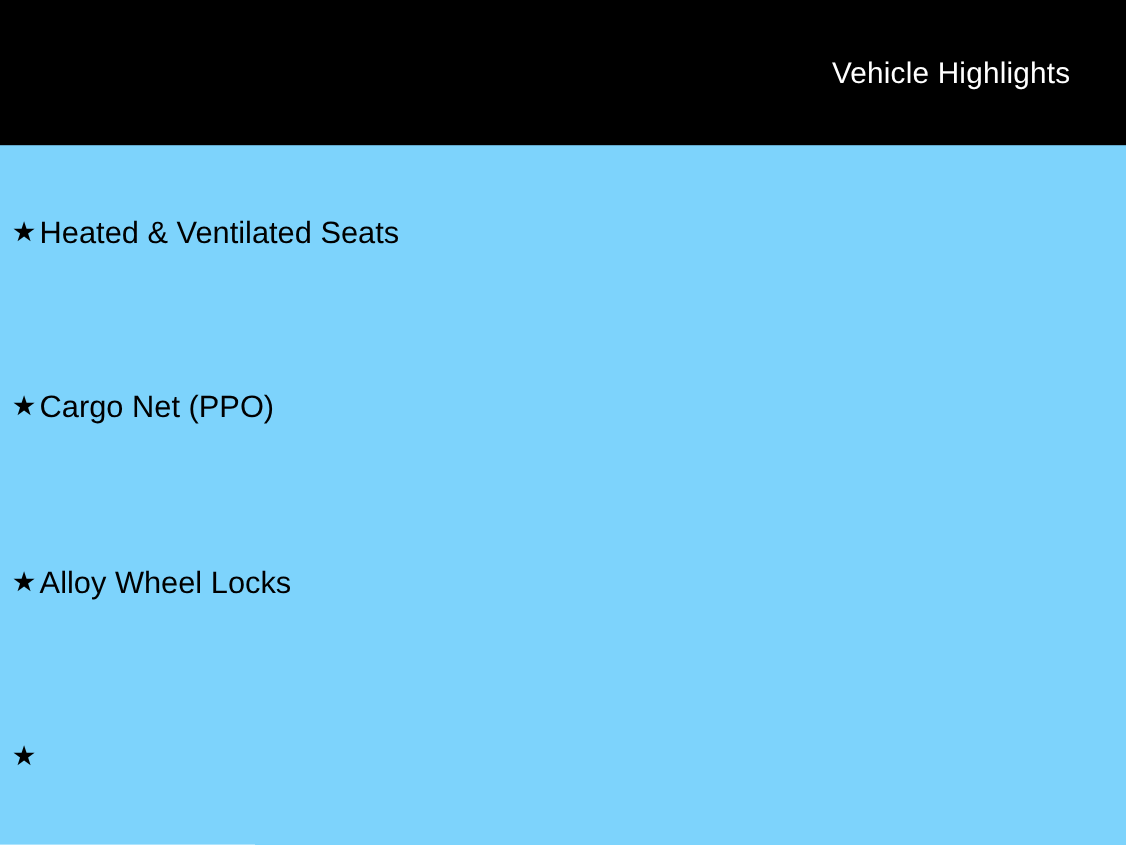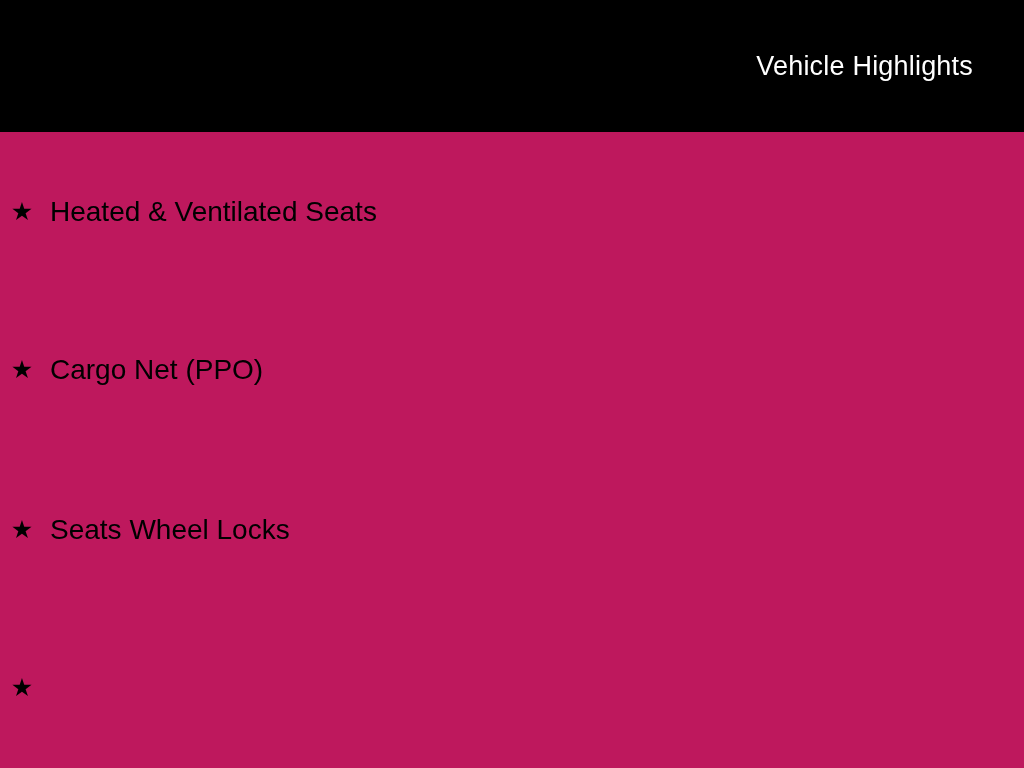--- a/index.html
+++ b/index.html
@@ -8,21 +8,21 @@
     width: 1024px;
     height: 768px;
     background: #ffffff;
     font-family: "Liberation Sans", sans-serif;
     overflow: hidden;
   }
   .page {
     position: relative;
     width: 1024px;
     height: 768px;
-    background: #be185d;
+    background: #7dd3fc;
   }
   .header {
     position: absolute;
     top: 0;
     left: 0;
     width: 1024px;
     height: 132px;
     background: #000000;
   }
   .header-title {
@@ -49,21 +49,21 @@
     white-space: nowrap;
   }
   .star {
     font-size: 25px;
     color: #000000;
     width: 24px;
     text-align: center;
     transform: translateY(-1px);
   }
   .item-label {
-    margin-left: 16px;
+    margin-left: 2px;
   }
   .item-1 { top: 195px; }
   .item-2 { top: 353px; }
   .item-3 { top: 513px; }
   .item-4 { top: 671px; }
 </style>
 </head>
 <body>
 
 <div class="page">
@@ -77,20 +77,20 @@
     <span class="item-label">Heated &amp; Ventilated Seats</span>
   </div>
 
   <div class="highlight-item item-2">
     <span class="star">★</span>
     <span class="item-label">Cargo Net (PPO)</span>
   </div>
 
   <div class="highlight-item item-3">
     <span class="star">★</span>
-    <span class="item-label">Seats Wheel Locks</span>
+    <span class="item-label">Alloy Wheel Locks</span>
   </div>
 
   <div class="highlight-item item-4">
     <span class="star">★</span>
   </div>
 
 </div>
 
 </body></html>

